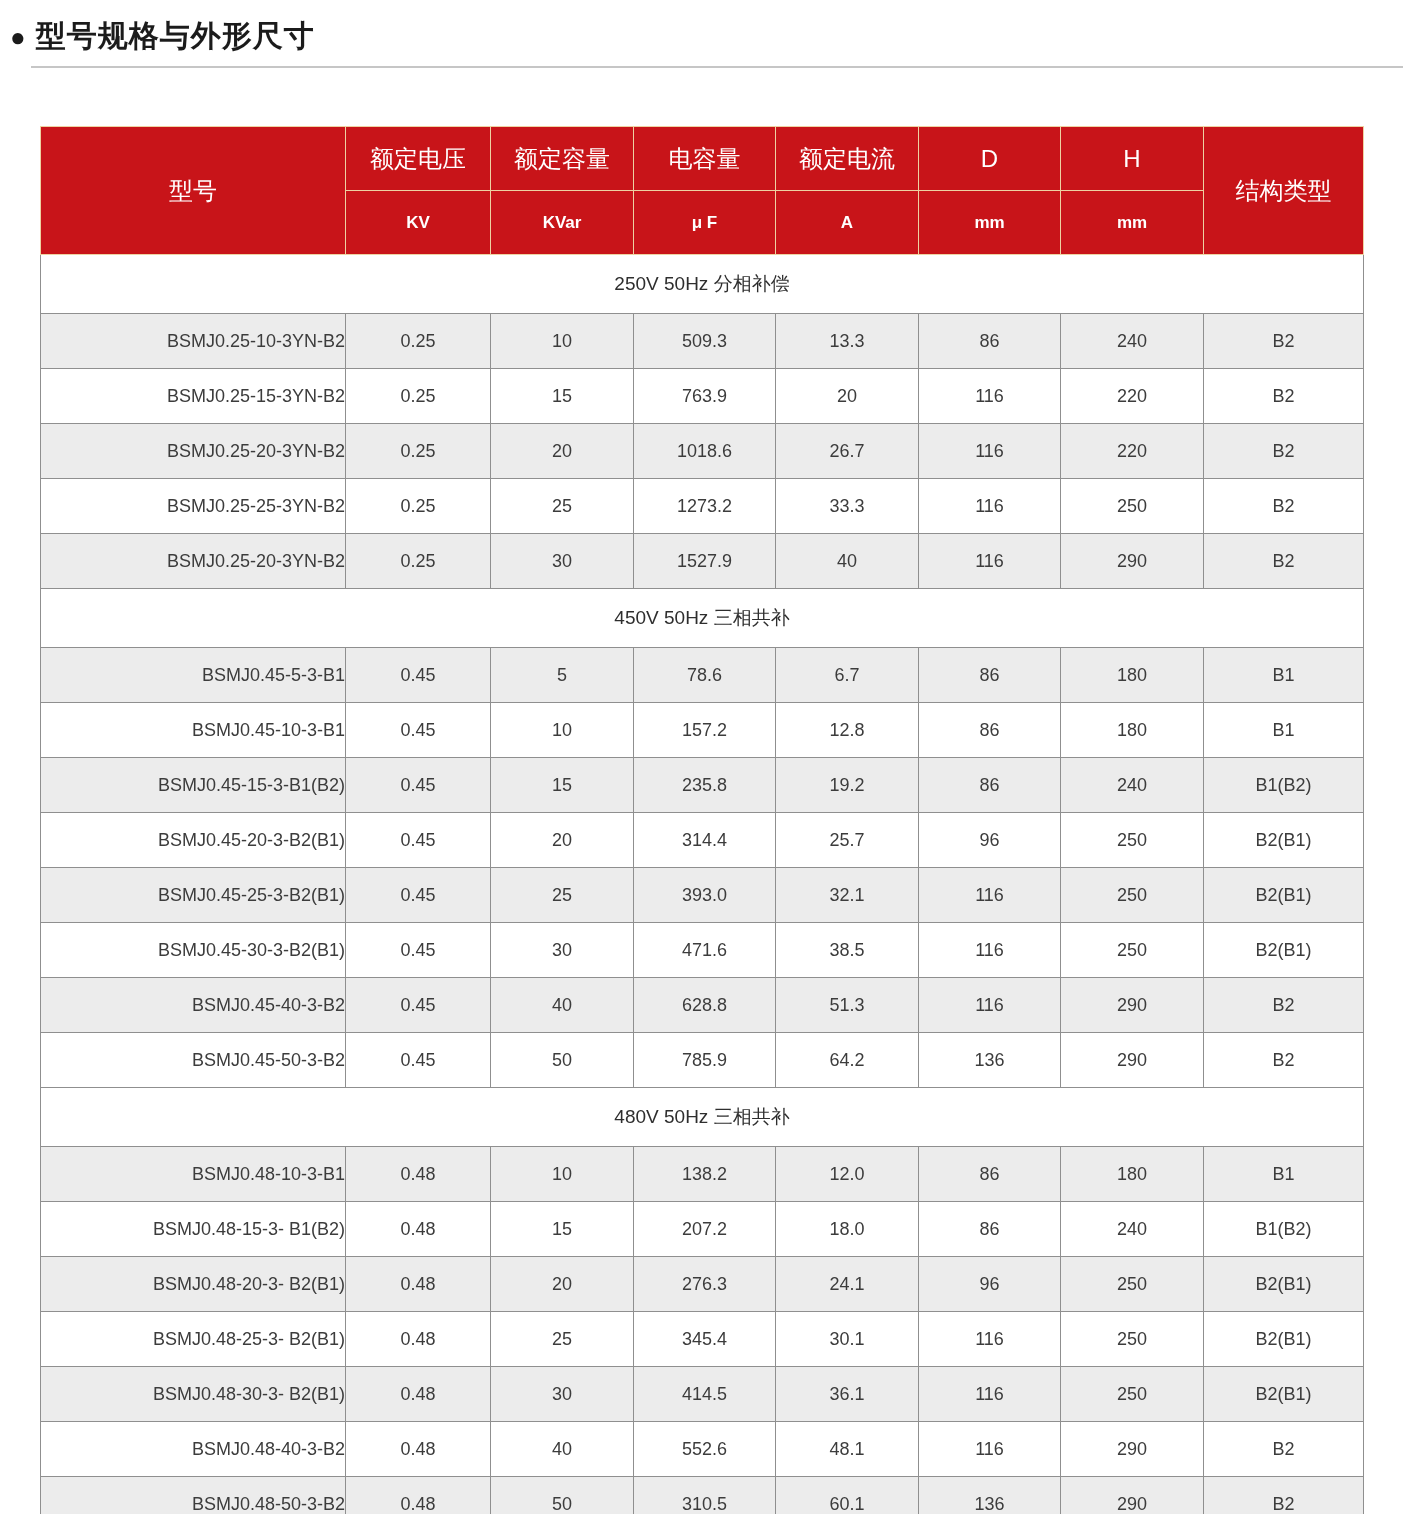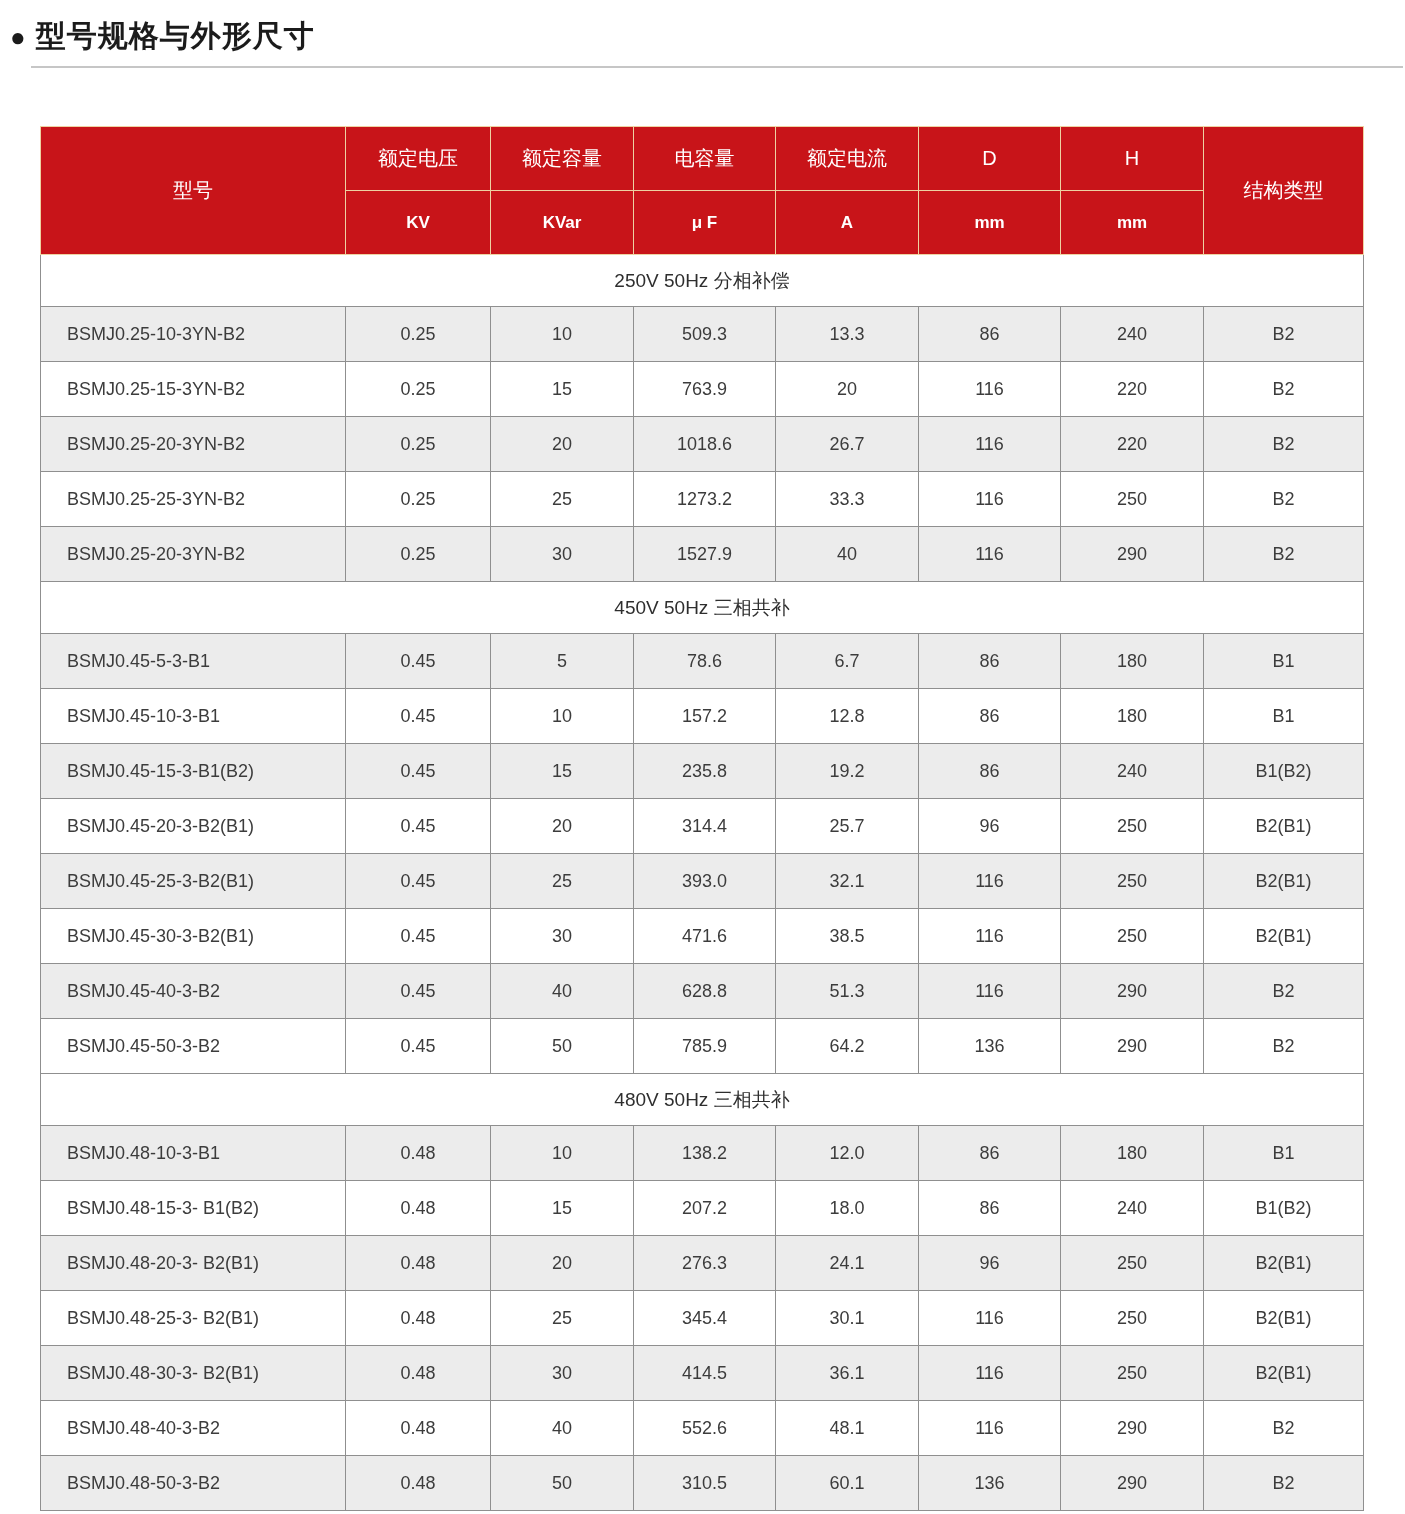--- a/index.html
+++ b/index.html
@@ -40,48 +40,48 @@
     border-collapse: collapse;
     table-layout: fixed;
     width: 1323px;
     margin: 58px 0 0 40px;
     border: 1px solid #8f8f8f;
   }
   thead th {
     background: #c81419;
     color: #ffffff;
     font-weight: 500;
-    font-size: 20px;
+    font-size: 24px;
     height: 64px;
     border: 1px solid #eed2a2;
     text-align: center;
     vertical-align: middle;
   }
   thead tr.unit-row th {
     font-size: 17px;
     font-weight: 700;
   }
   tbody td {
     border: 1px solid #8f8f8f;
     height: 55px;
     text-align: center;
     vertical-align: middle;
     font-size: 18px;
     color: #3c3c3c;
     background: #ffffff;
   }
   tbody tr.stripe td { background: #ececec; }
   tbody td.model {
-    text-align: left;
+    text-align: right;
     padding-left: 26px;
     margin-left: 44px;
   }
   tbody tr.section-row td {
     background: #ffffff;
-    height: 52px;
+    height: 59px;
     font-size: 19px;
     color: #2e2e2e;
     text-align: center;
   }
 </style>
 </head>
 <body>
 
 <div class="page">
 

